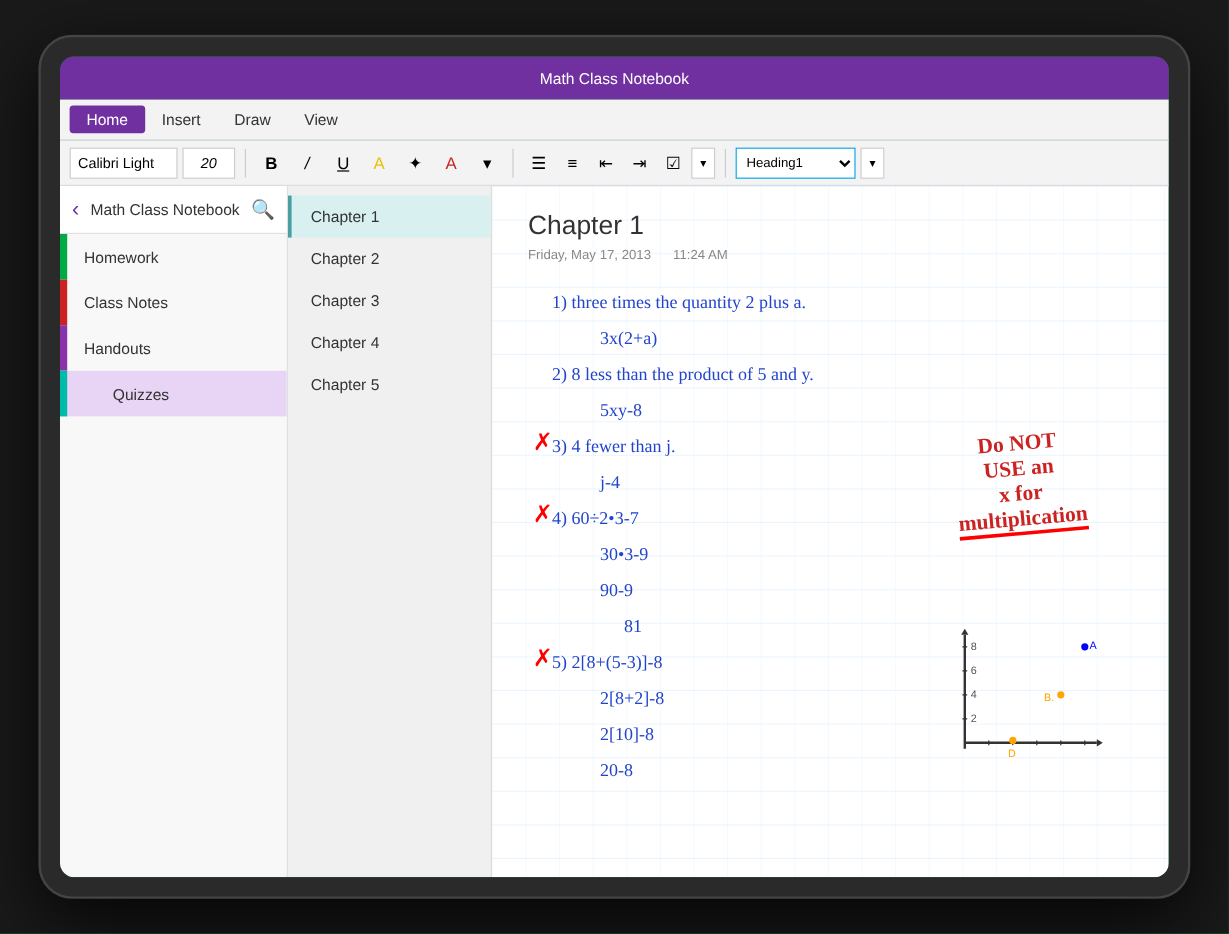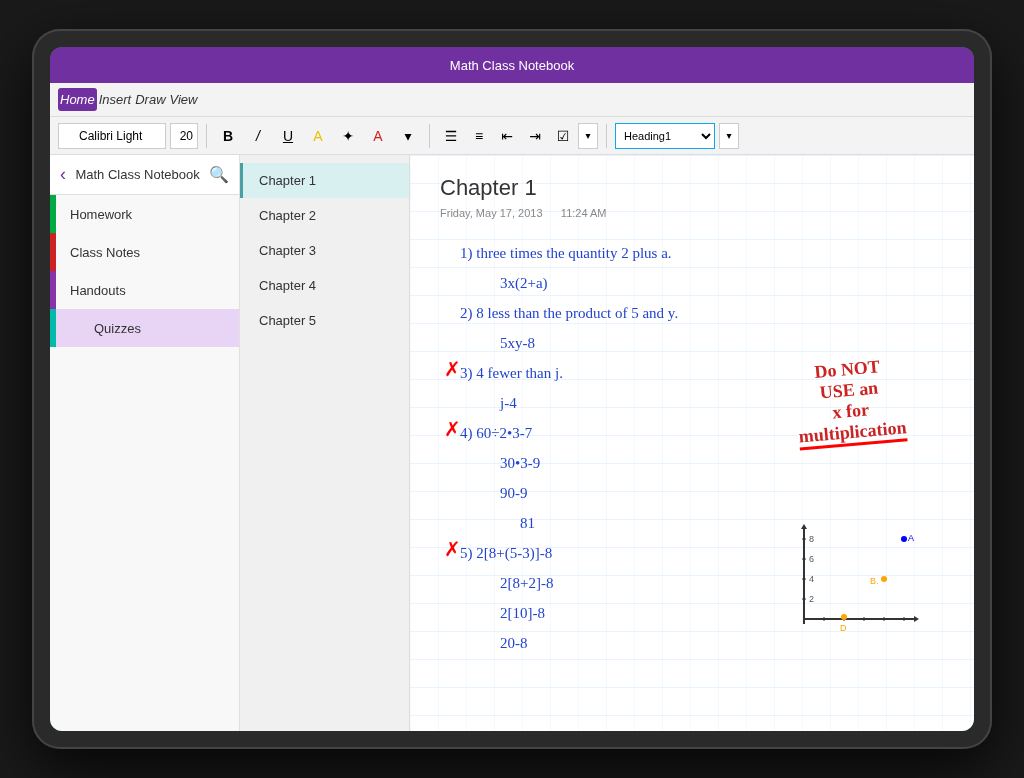--- a/index.html
+++ b/index.html
@@ -49,61 +49,61 @@
     .menu-bar {
       background: #f3f3f3;
       height: 34px;
       display: flex;
       align-items: center;
       padding: 0 8px;
       border-bottom: 1px solid #ddd;
     }
 
     .menu-item {
-      padding: 4px 2px;
+      padding: 4px 14px;
       font-size: 13px;
       cursor: pointer;
       border-radius: 3px;
       color: #333;
-      font-style: italic;
     }
 
     .menu-item.active {
       background: #7030a0;
       color: white;
     }
 
     
     .toolbar {
       background: #f3f3f3;
       height: 38px;
       display: flex;
       align-items: center;
       padding: 0 8px;
       border-bottom: 1px solid #ddd;
       gap: 4px;
     }
 
     .font-name-box {
       border: 1px solid #ccc;
-      padding: 2px 20px;
+      padding: 2px 6px;
       font-size: 12px;
-      width: 108px;
+      width: 90px;
       height: 26px;
       background: white;
     }
 
     .font-size-box {
       border: 1px solid #ccc;
       padding: 2px 4px;
       font-size: 12px;
-      width: 28px;
+      width: 44px;
       height: 26px;
       background: white;
-      text-align: right;
+      text-align: center;
+      font-style: italic;
     }
 
     .toolbar-separator {
       width: 1px;
       height: 24px;
       background: #ccc;
       margin: 0 4px;
     }
 
     .toolbar-btn {

